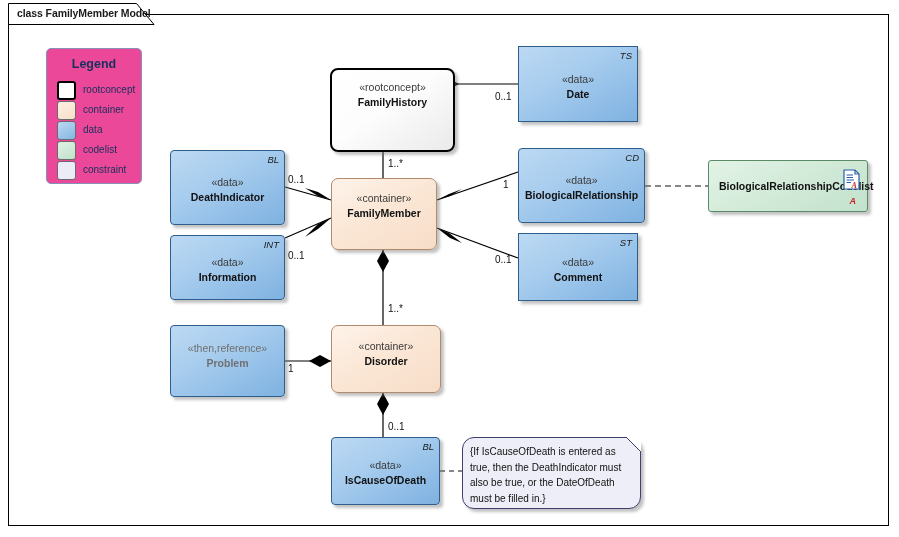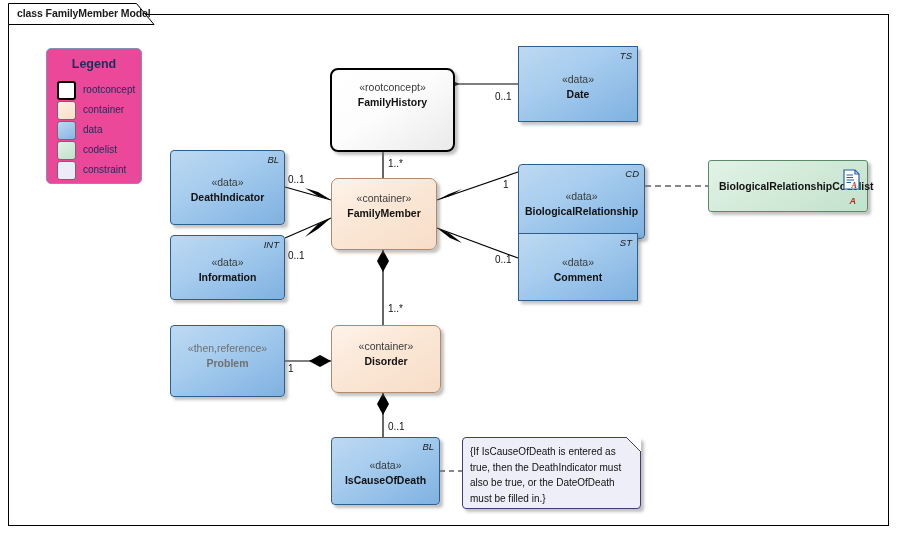--- a/index.html
+++ b/index.html
@@ -129,21 +129,21 @@
     font-size: 10.5px;
     font-weight: bold;
     color: #111111;
     white-space: nowrap;
   }
   
   .n-note {
     background: #eeeef8;
     border: 1px solid #3f3f6e;
     box-shadow: 3px 3px 3px rgba(120,120,120,0.45);
-    border-radius: 4px;
+    border-radius: 12px;
   }
   .n-note .note-text {
     position: absolute;
     left: 7px;
     top: 6px;
     right: 6px;
     font-size: 10px;
     line-height: 15.5px;
     color: #111111;
   }
@@ -350,21 +350,21 @@
     <div class="tag">INT</div>
     <div class="stereo" style="top:20px;">«data»</div>
     <div class="nm" style="top:35px;">Information</div>
   </div>
 
   <div class="node n-container" style="left:331px; top:178px; width:106px; height:72px;">
     <div class="stereo" style="top:13px;">«container»</div>
     <div class="nm" style="top:28px;">FamilyMember</div>
   </div>
 
-  <div class="node n-data" style="left:518px; top:148px; width:127px; height:75px; border-radius:4px;margin-top:16px;">
+  <div class="node n-data" style="left:518px; top:148px; width:127px; height:75px; border-radius:4px;">
     <div class="tag">CD</div>
     <div class="stereo" style="top:25px;">«data»</div>
     <div class="nm" style="top:40px;">BiologicalRelationship</div>
   </div>
 
   <div class="node n-data" style="left:518px; top:233px; width:120px; height:68px; border-radius:0;">
     <div class="tag">ST</div>
     <div class="stereo" style="top:22px;">«data»</div>
     <div class="nm" style="top:37px;">Comment</div>
   </div>

